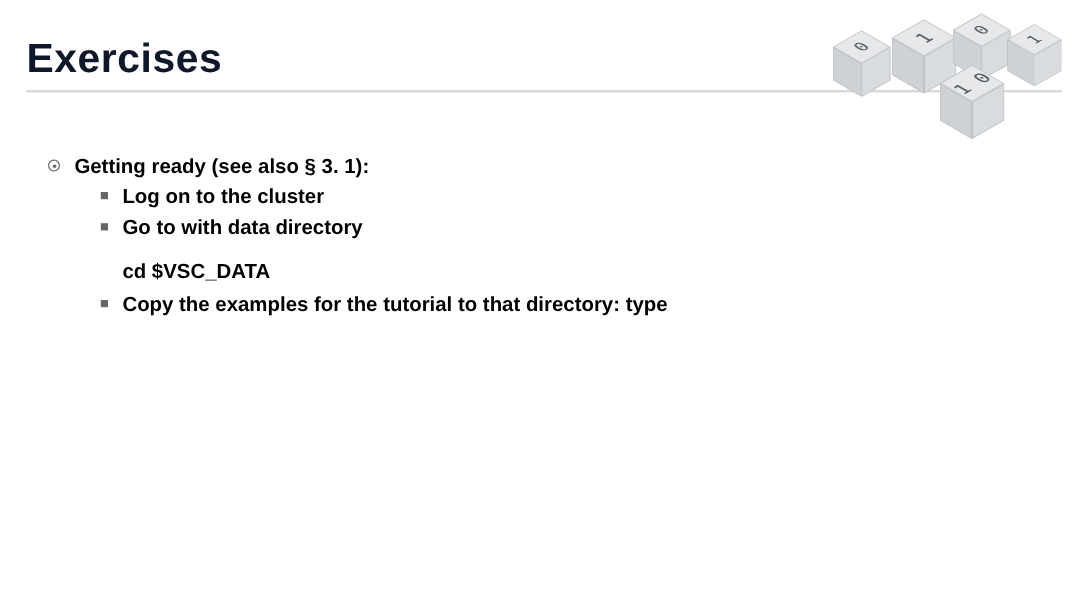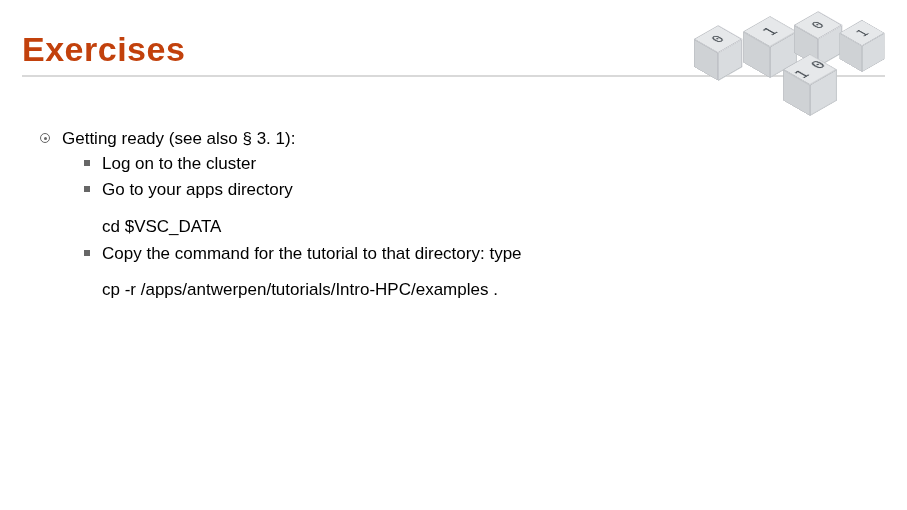--- a/index.html
+++ b/index.html
@@ -1,28 +1,28 @@
 <!DOCTYPE html>
 <html><head>
 <meta charset="utf-8">
 <style>
   * { margin: 0; padding: 0; box-sizing: border-box; }
   html, body { width: 907px; height: 510px; background: #fff; font-family: Arial, Helvetica, sans-serif; color: #000; overflow: hidden; }
   .slide { position: relative; width: 907px; height: 510px; padding: 30px 22px; }
-  .title { font-size: 34px; font-weight: 700; color: #c2410c; letter-spacing: 0.5px; }
+  .title { font-size: 34px; font-weight: 700; color: #0f172a; letter-spacing: 0.5px; }
   .underline { height: 2px; background: #d9d9d9; margin-top: 6px; width: 100%; }
   .content { margin-top: 50px; padding-left: 18px; font-size: 17px; line-height: 1.45; }
   .item { display: flex; align-items: flex-start; gap: 12px; margin-bottom: 2px; }
   .circled-dot {
     width: 10px; height: 10px; border: 1.5px solid #666; border-radius: 50%;
     display: inline-flex; align-items: center; justify-content: center;
     margin-top: 6px; flex-shrink: 0;
   }
   .circled-dot::after { content: ""; width: 3px; height: 3px; background: #666; border-radius: 50%; }
-  .item-body { flex: 1; }
+  .item-body { flex: 1; font-weight: bold; }
   .sublist { margin-left: 22px; }
   .subitem { display: flex; align-items: flex-start; gap: 12px; margin-bottom: 2px; justify-content: center; }
   .square { width: 6px; height: 6px; background: #666; margin-top: 8px; flex-shrink: 0; }
   .subbody { flex: 1; }
   .code-line { display: block; margin-top: 12px; }
   
   .cubes { position: absolute; top: 6px; right: 6px; width: 200px; height: 100px; pointer-events: none; }
   .cube { position: absolute; transform-style: preserve-3d; }
   .cube .face { position: absolute; width: 40px; height: 40px; background: #d9dcdf; border: 1px solid #b9bcc0; display: flex; align-items: center; justify-content: center; font-family: monospace; font-size: 20px; color: #4a5056; }
   .cube .top   { transform: rotateX(55deg) rotateZ(-45deg) translateZ(20px); background: #e6e8ea; }
@@ -79,29 +79,28 @@
         <div class="sublist">
           <div class="subitem">
             <span class="square"></span>
             <div class="subbody">
               <span>Log on to the cluster</span>
             </div>
           </div>
           <div class="subitem">
             <span class="square"></span>
             <div class="subbody">
-              <span>Go to your apps directory</span>
+              <span>Go to with data directory</span>
               <span class="code-line">cd $VSC_DATA</span>
             </div>
           </div>
           <div class="subitem">
             <span class="square"></span>
             <div class="subbody">
-              <span>Copy the command for the tutorial to that directory: type</span>
-              <span class="code-line">cp -r /apps/antwerpen/tutorials/Intro-HPC/examples .</span>
+              <span>Copy the examples for the tutorial to that directory: type</span>
             </div>
           </div>
         </div>
       </div>
     </div>
 
 
 
   </div>
 </div>

